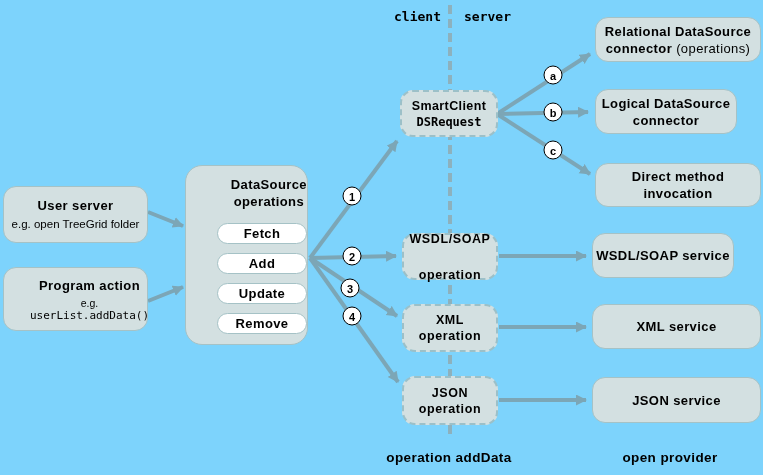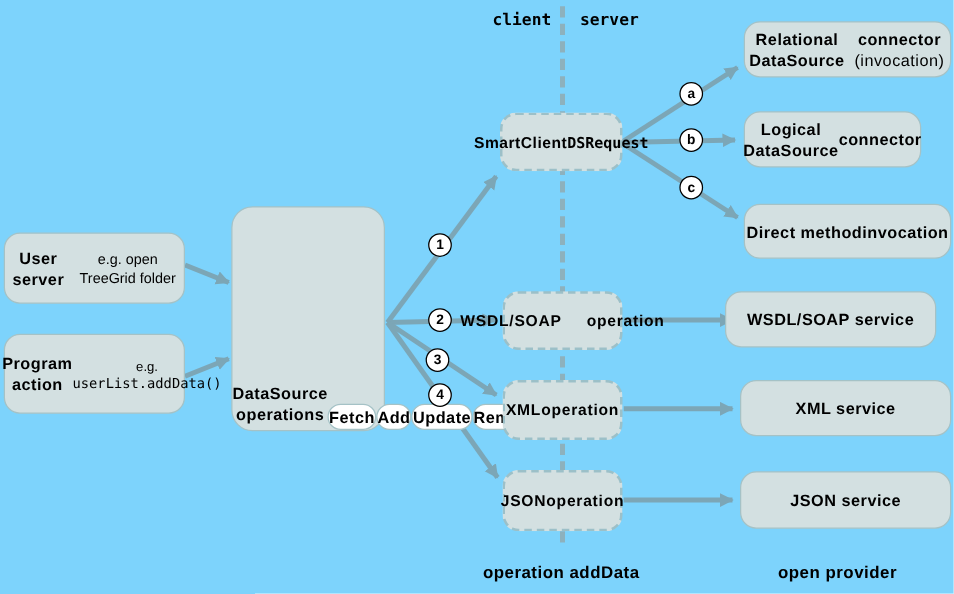--- a/index.html
+++ b/index.html
@@ -9,21 +9,21 @@
   html,body{margin:0;padding:0;background:#ffffff;}
   #stage{position:relative;width:763px;height:475px;background:#7dd3fc;overflow:hidden;
          font-family:"Liberation Sans",sans-serif;color:var(--text);}
   #arrow-layer{position:absolute;left:0;top:0;z-index:1;}
   .arrow{stroke:var(--arrow);stroke-width:4;fill:none;}
   .divider{stroke:var(--divider);stroke-width:4;stroke-dasharray:9 5;fill:none;}
   .ah{fill:var(--arrow);}
 
   .box{position:absolute;z-index:2;background:var(--box-fill);
        border:1.5px solid var(--box-border);border-radius:13px;
-       display:flex;flex-direction:row;align-items:center;justify-content:center;
+       display:flex;flex-direction:column;align-items:center;justify-content:center;
        text-align:center;box-sizing:border-box;}
   .box.dashed{border:2px dashed var(--dashed-border);}
   .b-title{font-weight:bold;font-size:13px;line-height:17px;letter-spacing:.4px;}
   .b-sub{font-size:11.5px;line-height:15px;margin-top:3px;}
   .mono{font-family:"DejaVu Sans Mono","Liberation Mono",monospace;}
   .code-line{font-size:11px;margin-top:3px;}
   .code-line .eg{font-size:10.5px;font-family:"Liberation Sans",sans-serif;}
   .normal{font-weight:normal;}
 
   #user-action{left:3px;top:186px;width:145px;height:57px;}
@@ -42,21 +42,21 @@
   #smartclient-dsrequest .code{font-size:12px;font-weight:bold;line-height:16px;}
 
   #wsdl-operation{left:402px;top:233px;width:96px;height:47px;gap:20px;}
   #xml-operation{left:402px;top:304px;width:96px;height:48px;}
   #json-operation{left:402px;top:376px;width:96px;height:49px;}
   .midbox .b-title{font-size:12.5px;line-height:16px;letter-spacing:.6px;}
 
   #relational-connector{left:595px;top:17px;width:166px;height:45px;}
   #logical-connector{left:595px;top:89px;width:142px;height:45px;}
   #direct-invocation{left:595px;top:163px;width:166px;height:44px;}
-  #wsdl-service{left:580px;top:233px;width:169px;height:45px;}
+  #wsdl-service{left:592px;top:233px;width:142px;height:45px;}
   #xml-service{left:592px;top:304px;width:169px;height:45px;}
   #json-service{left:592px;top:377px;width:169px;height:46px;}
   .rightbox .b-title{font-size:13px;line-height:17px;}
 
   .badge{position:absolute;z-index:3;width:19px;height:19px;border-radius:50%;
          background:#ffffff;border:1.5px solid #000000;box-sizing:border-box;
          display:flex;align-items:center;justify-content:center;
          font-weight:bold;font-size:11px;transform:translate(-50%,-50%);}
 
   .zone-label{position:absolute;z-index:2;font-weight:bold;font-size:13px;
@@ -131,21 +131,21 @@
     <div class="b-title">XML</div>
     <div class="b-title">operation</div>
   </div>
   <div class="box dashed midbox" id="json-operation">
     <div class="b-title">JSON</div>
     <div class="b-title">operation</div>
   </div>
 
   <div class="box rightbox" id="relational-connector">
     <div class="b-title">Relational DataSource</div>
-    <div class="b-title"><span>connector</span><span class="normal"> (invocation)</span></div>
+    <div class="b-title"><span>connector</span><span class="normal"> (operations)</span></div>
   </div>
   <div class="box rightbox" id="logical-connector">
     <div class="b-title">Logical DataSource</div>
     <div class="b-title">connector</div>
   </div>
   <div class="box rightbox" id="direct-invocation">
     <div class="b-title">Direct method</div>
     <div class="b-title">invocation</div>
   </div>
   <div class="box rightbox" id="wsdl-service">

